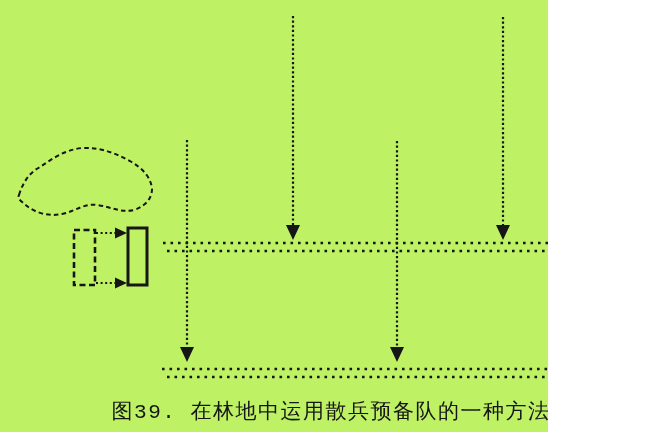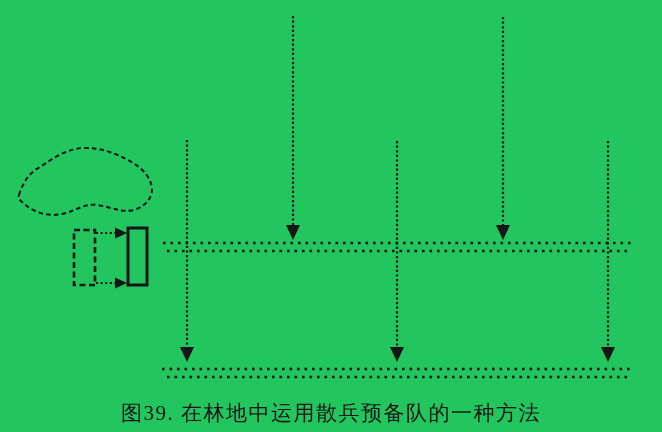--- a/index.html
+++ b/index.html
@@ -2,25 +2,25 @@
 <html><head>
 <meta charset="utf-8">
 <style>
   html, body {
     margin: 0;
     padding: 0;
     background: #ffffff;
   }
   .page {
     position: relative;
-    width: 662px;
+    width: 548px;
     height: 432px;
-    background: #22c55e;
+    background: #bef264;
     overflow: hidden;
-    font-family: Liberation Serif, serif;
+    font-family: Liberation Mono, monospace;
   }
   .diagram-svg {
     position: absolute;
     left: 0;
     top: 0;
     display: block;
   }
   .caption {
     position: absolute;
     left: 0;

